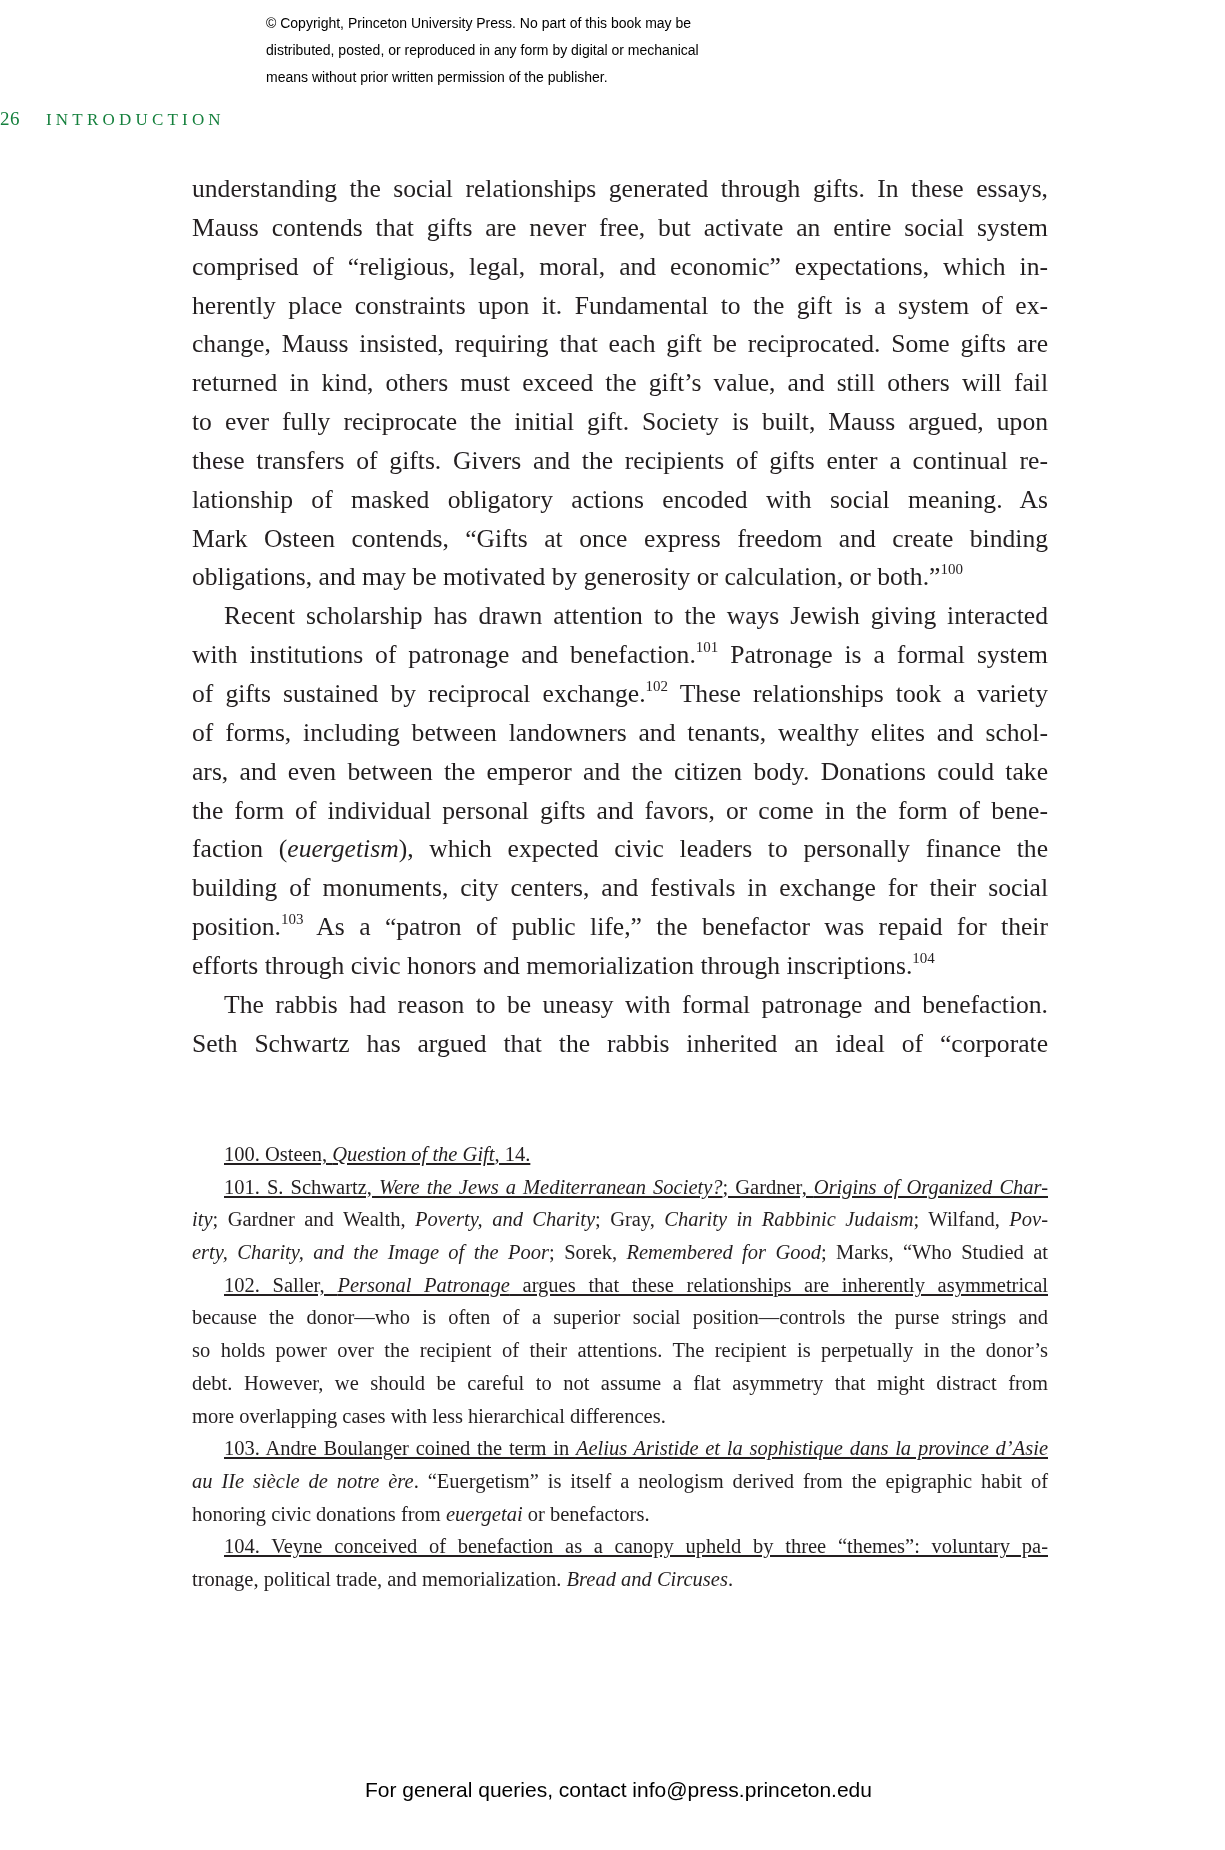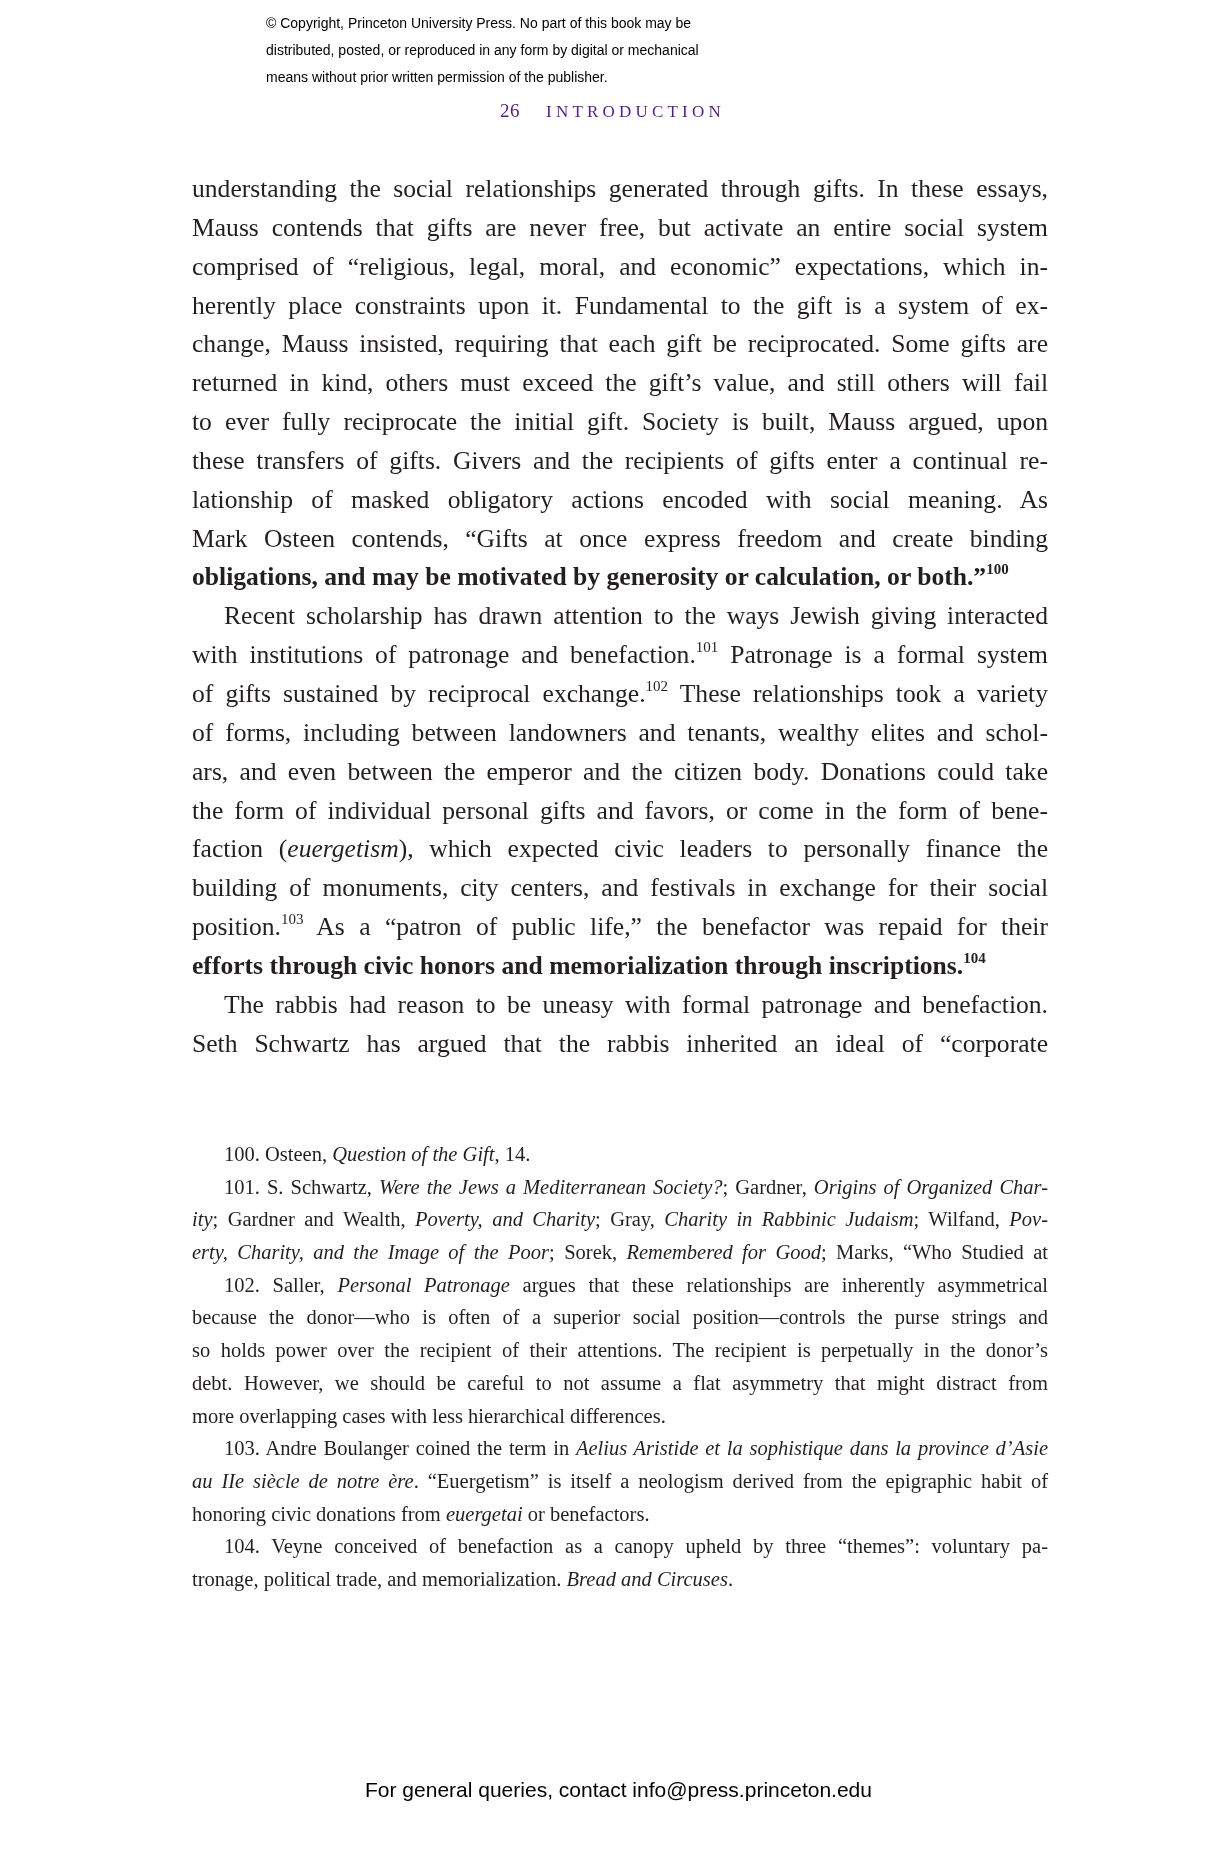--- a/index.html
+++ b/index.html
@@ -3,42 +3,42 @@
 <meta charset="utf-8">
 <style>
   html, body { margin: 0; padding: 0; background: #ffffff; }
   body { width: 1225px; height: 1850px; position: relative; overflow: hidden; color: #231f20; }
   .copyright {
     position: absolute; left: 266px; top: 10px; width: 720px;
     font-family: "Liberation Sans", sans-serif; font-size: 14px; line-height: 27px; color: #000;
   }
   .copyright div { white-space: nowrap; }
   .running-head {
-    position: absolute; left: 0; width: 1225px; top: 100px; text-align: center;
-    font-family: "Liberation Serif", "DejaVu Serif", serif; font-size: 19px; color: #4c1d95;
+    position: absolute; left: 0; width: 1225px; top: 108px; 
+    font-family: "Liberation Serif", "DejaVu Serif", serif; font-size: 19px; color: #15803d;
   }
   .running-head .num { margin-right: 26px; letter-spacing: 0.5px; }
   .running-head .title { letter-spacing: 4.2px; font-size: 17px; }
   .body-text {
     position: absolute; left: 192px; top: 170px; width: 856px;
     font-family: "Liberation Serif", "DejaVu Serif", serif; font-size: 25.6px; line-height: 38.85px;
     color: #231f20;
   }
   .line { display: block; white-space: nowrap; text-align: justify; text-align-last: justify; height: 38.85px; }
-  .line.last { text-align-last: left; font-weight: bold; }
+  .line.last { text-align-last: left; }
   .line.indent { padding-left: 32px; }
   sup { font-size: 15px; line-height: 0; vertical-align: 11px; }
   .footnotes {
     position: absolute; left: 192px; top: 1138px; width: 856px;
     font-family: "Liberation Serif", "DejaVu Serif", serif; font-size: 20.5px; line-height: 32.7px;
     color: #231f20;
   }
   .fline { display: block; white-space: nowrap; text-align: justify; text-align-last: justify; height: 32.7px; }
   .fline.last { text-align-last: left; }
-  .fline.indent { padding-left: 32px; }
+  .fline.indent { padding-left: 32px; text-decoration: underline; }
   i { font-style: italic; }
   .footer {
     position: absolute; left: 6px; width: 1225px; top: 1778px; text-align: center;
     font-family: "Liberation Sans", sans-serif; font-size: 21px; color: #000;
   }
 </style>
 </head>
 <body>
 
 <div class="copyright">

